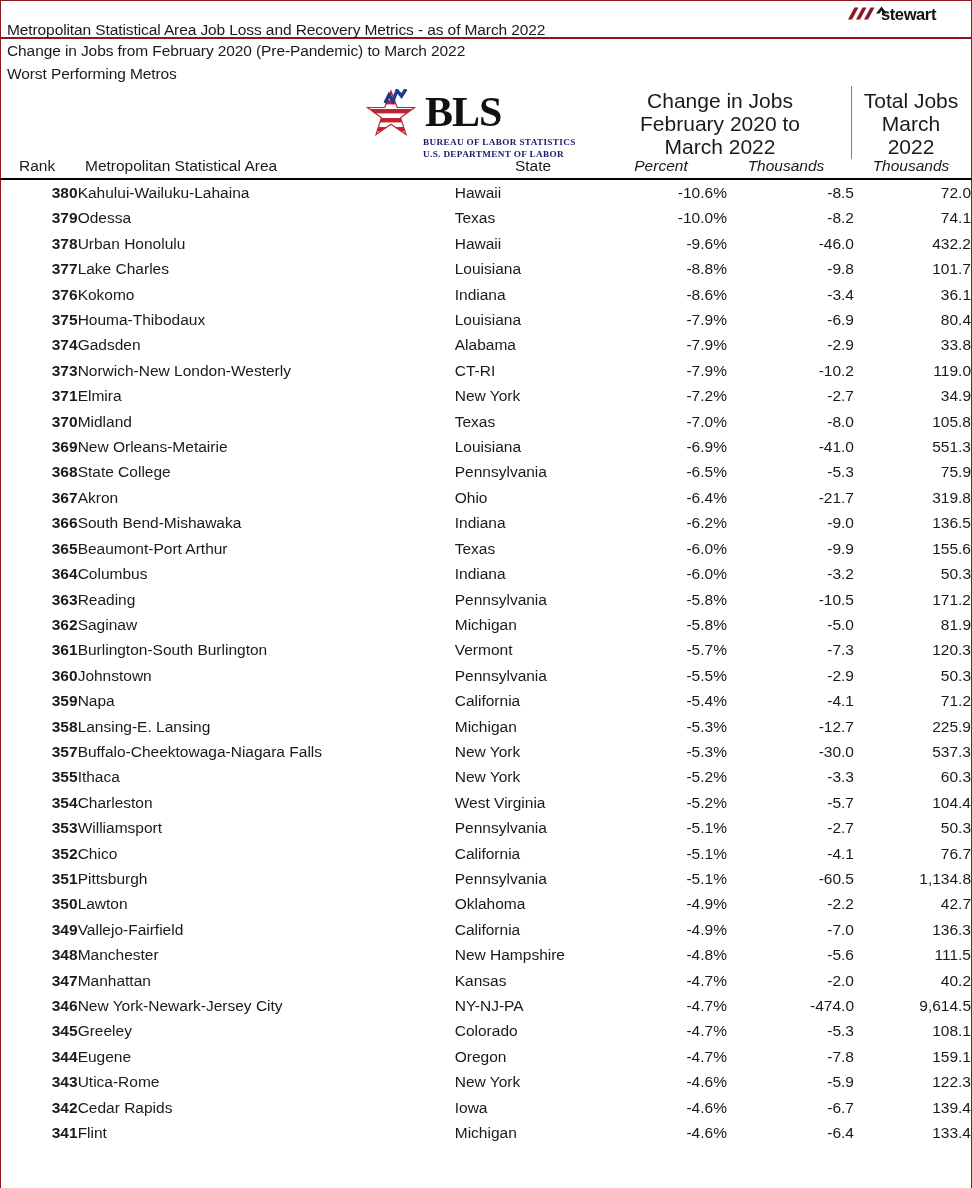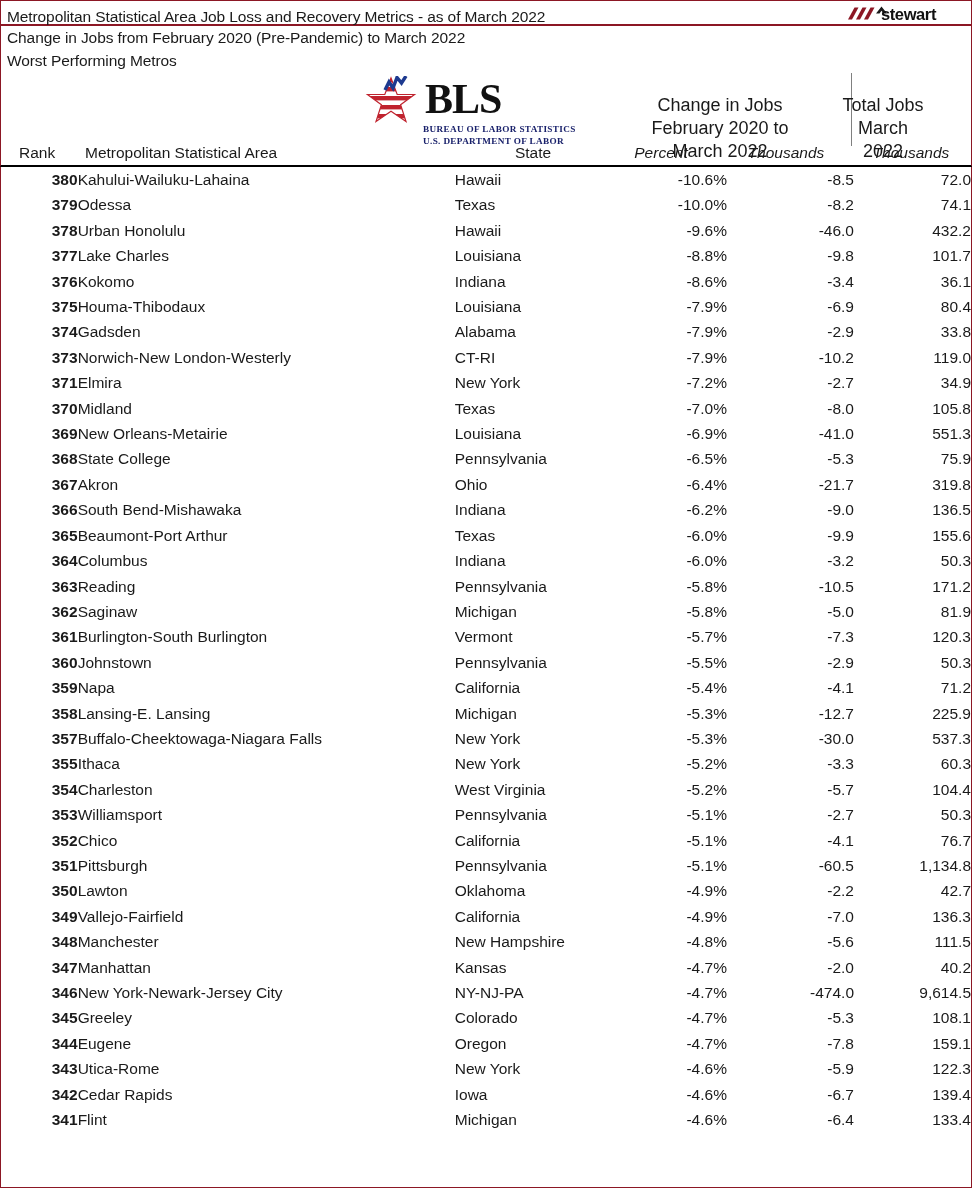--- a/index.html
+++ b/index.html
@@ -18,21 +18,21 @@
     width: 972px;
     height: 1188px;
     box-sizing: border-box;
     background: #ffffff;
     overflow: hidden;
   }
 
   
   .title-bar {
     position: relative;
-    height: 26px;
+    height: 39px;
     box-sizing: border-box;
     border: 1px solid #8c1724;
     border-bottom: 2px solid #8c1724;
     display: flex;
     align-items: flex-end;
     padding: 8px 4px 0 6px;
     background: #ffffff;
   }
   .title-text {
     font-size: 15.5px;
@@ -98,28 +98,27 @@
     color: #19216b;
     white-space: nowrap;
   }
   .bls-sub-1 { top: 50px; }
   .bls-sub-2 { top: 62px; }
 
   
   .grp-head {
     position: absolute;
     text-align: center;
-    font-size: 18px;
+    font-size: 21px;
     line-height: 23px;
     color: #1a1a1a;
     white-space: nowrap;
-    margin-top: 18px;
   }
   .grp-change { left: 590px; width: 258px; top: 50px; }
-  .grp-total  { left: 824px; width: 116px; top: 50px; }
+  .grp-total  { left: 852px; width: 116px; top: 50px; }
 
   .vrule {
     position: absolute;
     left: 850px;
     top: 47px;
     width: 1px;
     height: 73px;
     background: #808080;
   }
 

